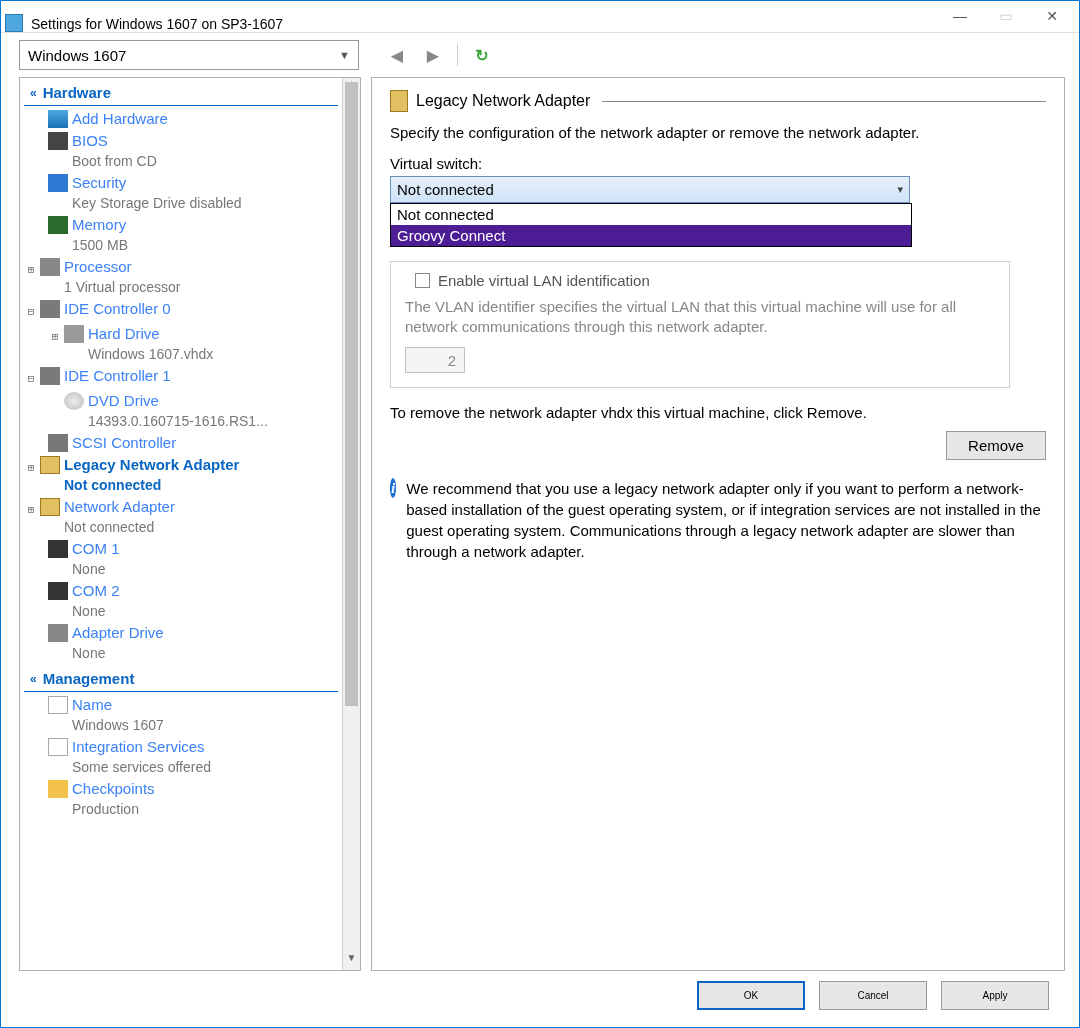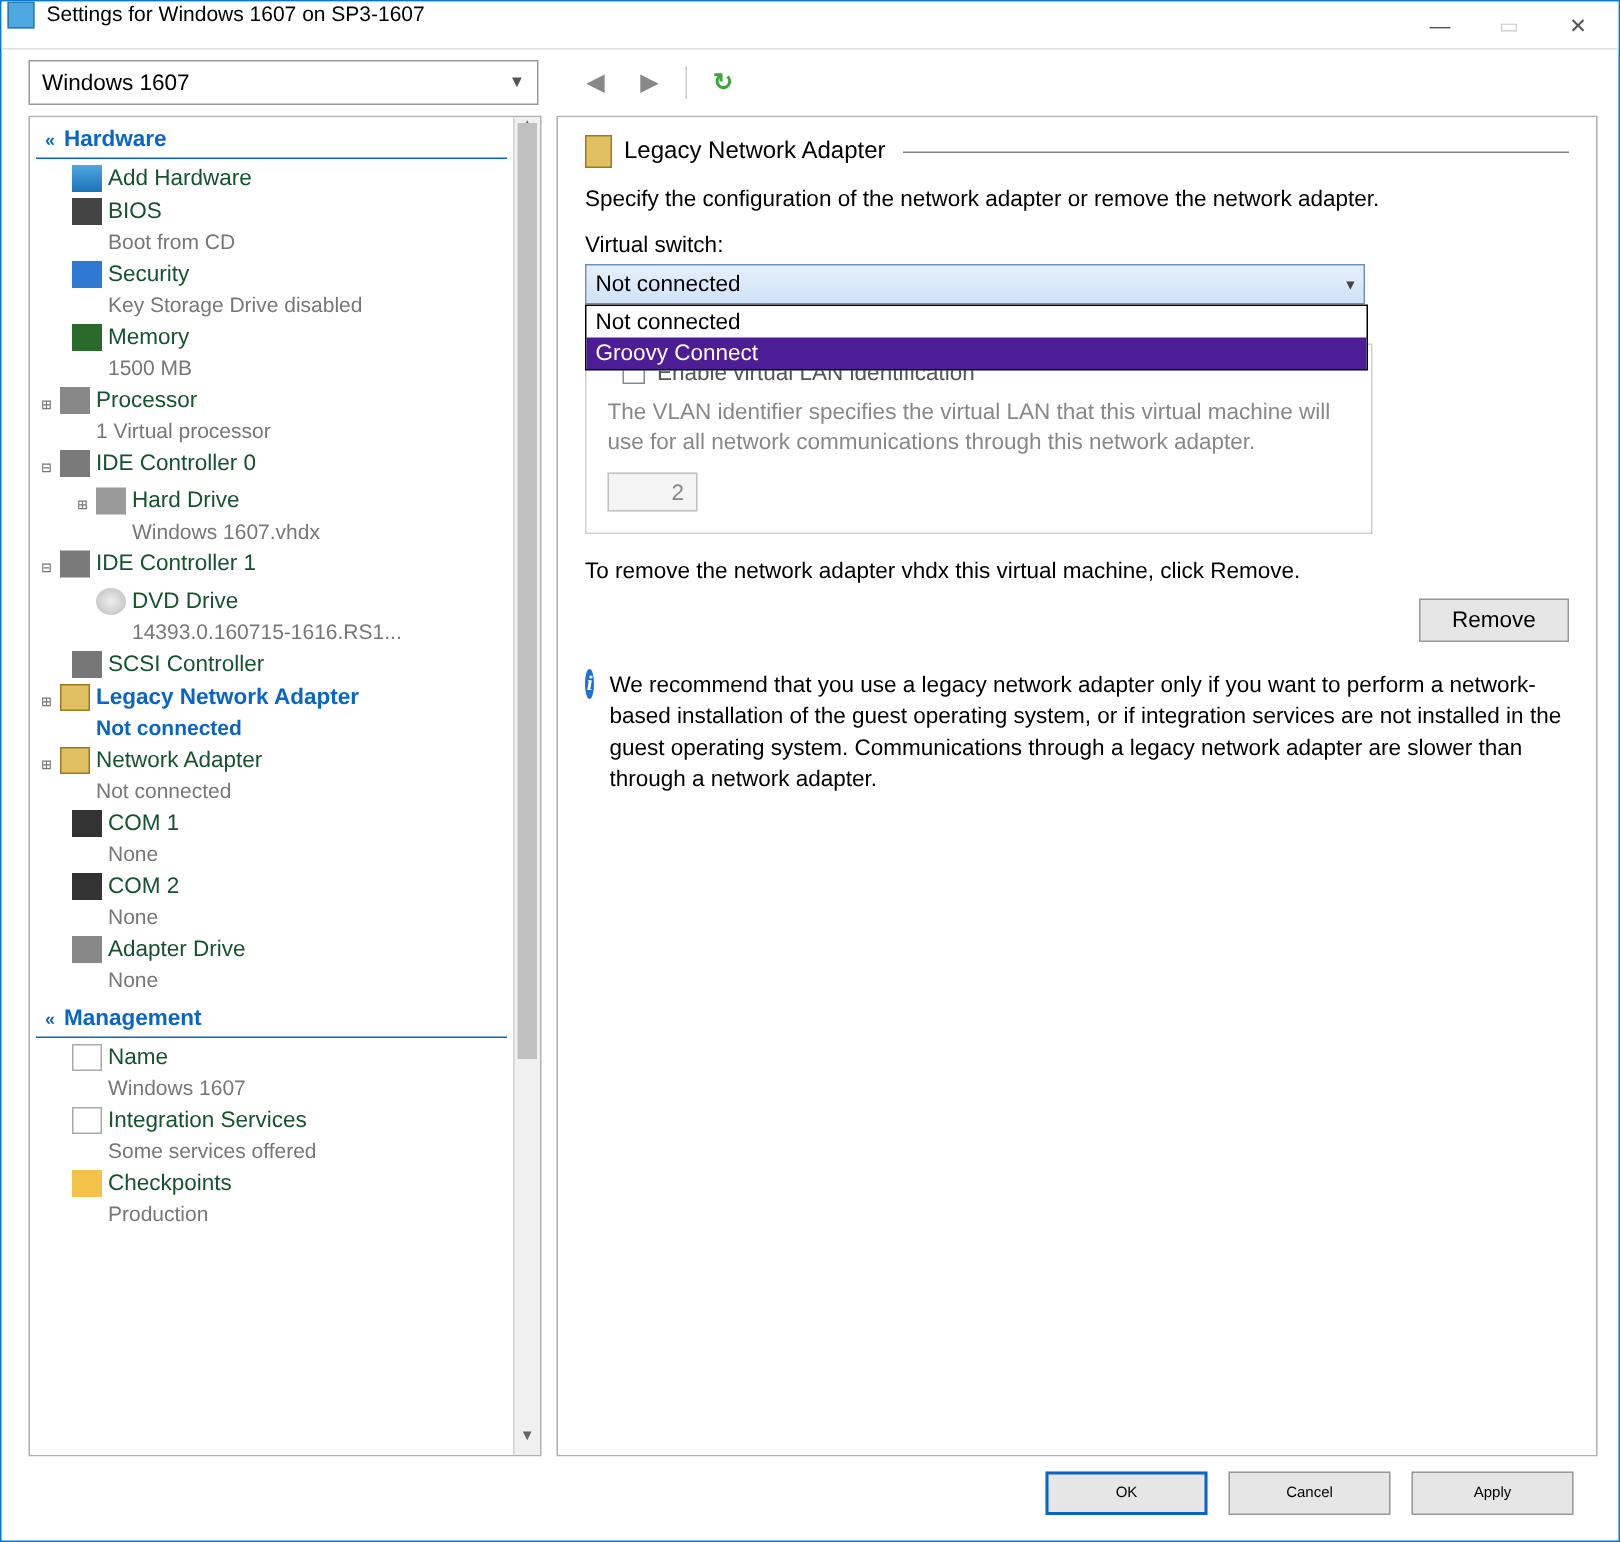--- a/index.html
+++ b/index.html
@@ -1,17 +1,17 @@
 <!DOCTYPE html>
 <html><head>
 <meta charset="utf-8">
 <style>
 * { box-sizing: border-box; margin: 0; padding: 0; font-family: "Segoe UI", Tahoma, sans-serif; }
 body { background: #fff; width: 1080px; height: 1028px; overflow: hidden; display: flex; flex-direction: column; border: 1px solid #0078d7; }
-.titlebar { height: 32px; background: #fff; display: flex; align-items: flex-start; padding: 0 4px; border-bottom: 1px solid #ddd; }
+.titlebar { height: 32px; background: #fff; display: flex; align-items: flex-end; padding: 0 4px; border-bottom: 1px solid #ddd; }
 .titlebar-icon { width: 18px; height: 18px; margin-right: 8px; display:inline-block; background:#4fa7e0; border:1px solid #2a7ab0; }
 .titlebar-text { font-size: 14px; color: #000; flex: 1; }
 .win-controls { display: flex; }
 .win-btn { width: 46px; height: 32px; display: flex; align-items: center; justify-content: center; color: #555; font-size: 14px; }
 
 .toolbar-row { height: 44px; display: flex; align-items: center; padding: 6px 18px; gap: 8px; }
 .vm-dropdown { width: 340px; height: 30px; border: 1px solid #999; background: #fff; display: flex; align-items: center; padding: 0 8px; font-size: 15px; cursor: pointer; }
 .vm-dropdown .chev { margin-left: auto; font-size: 11px; color: #555; }
 .nav-btn { width: 28px; height: 28px; display:flex; align-items:center; justify-content:center; color:#888; font-size:16px; }
 .refresh-btn { color: #3ba83b; font-weight:bold; }
@@ -24,40 +24,40 @@
 .scrollbar .arr { position:absolute; left:0; right:0; height:18px; text-align:center; font-size:10px; color:#666; }
 .scrollbar .arr.up { top:0; } .scrollbar .arr.down { bottom:0; }
 
 .section-hdr { display:flex; align-items:center; gap:6px; padding: 4px 6px; color:#0a66c2; font-weight:bold; font-size:15px; border-bottom:1px solid #0a66c2; margin: 2px 4px 2px 4px;}
 .section-hdr .chev { color:#0a66c2; font-size:12px; }
 
 .tree-row { display:flex; align-items:flex-start; padding: 1px 4px 1px 4px; font-size:15px; line-height:20px; }
 .tree-row .exp { width:14px; text-align:center; font-size:11px; color:#777; margin-top:3px; font-family:monospace; }
 .tree-row .ico { width:20px; height:18px; margin:1px 4px 0 2px; display:inline-flex; align-items:center; justify-content:center; font-size:13px; }
 .tree-row .labels { display:flex; flex-direction:column; }
-.tree-row .lbl { color:#14532d; }
+.tree-row .lbl { color:#3b82f6; }
 .tree-row .sub { color:#777; font-size:14px; }
 .tree-row.child { padding-left: 28px; }
 .tree-row.selected .lbl, .tree-row.selected .sub { color:#0a66c2; font-weight:bold; }
 .indent1 { padding-left: 12px; }
 
 .right-pane { flex:1; border:1px solid #b0b0b0; margin-left:10px; background:#fff; padding: 12px 18px; position:relative; overflow:hidden; }
 .panel-hdr { display:flex; align-items:center; gap:8px; margin-bottom:12px; }
 .panel-hdr .ico { width:18px; height:22px; background:#e0c060; border:1px solid #a07820; }
 .panel-hdr .title { font-size:16px; color:#000; }
 .panel-hdr .rule { flex:1; height:1px; background:#888; margin-left:4px; }
 .intro { font-size:15px; margin-bottom:14px; }
 .field-lbl { font-size:15px; margin-bottom:4px; }
 .combo { width:520px; height:27px; border:1px solid #6a8fbf; background:linear-gradient(#e6f0fb,#cfe2f8); display:flex; align-items:center; padding:0 6px; font-size:15px; position:relative;}
 .combo .chev { margin-left:auto; font-size:11px; color:#444; }
 .dropdown-list { position:absolute; left:-1px; top:26px; width:522px; border:1px solid #000; background:#fff; font-size:15px; z-index:10; }
 .dropdown-list .opt { padding:2px 6px; }
 .dropdown-list .opt.hl { background:#4c1d95; color:#fff; }
 
-.vlan-box { width:525px; border:1px solid #d0d0d0; margin-top:26px; padding: 10px 14px 14px 14px; }
+.vlan-box { width:620px; border:1px solid #d0d0d0; margin-top:58px; padding: 10px 14px 14px 14px; }
 .chk-row { display:flex; align-items:center; gap:8px; font-size:15px; color:#555; margin-bottom:8px; margin-left:10px;}
 .chk { width:15px; height:15px; border:1px solid #888; background:#fff; }
 .vlan-text { font-size:15px; color:#888; line-height:20px; margin-bottom:10px; }
 .vlan-num { width:60px; height:26px; border:1px solid #c0c0c0; background:#f5f5f5; color:#888; text-align:right; padding-right:8px; font-size:15px; display:flex; align-items:center; justify-content:flex-end;}
 
 .remove-row { margin-top:16px; font-size:15px; display:flex; flex-direction:column; gap:10px; }
 .remove-btn { align-self:flex-end; width:100px; height:29px; border:1px solid #999; background:#e6e6e6; font-size:15px; }
 
 .info-row { display:flex; gap:10px; margin-top:18px; font-size:15px; line-height:21px; }
 .info-ico { width:20px; height:20px; border-radius:50%; background:#1e6fd6; color:#fff; font-weight:bold; font-size:14px; display:flex; align-items:center; justify-content:center; font-style:italic; font-family:Georgia,serif;}

